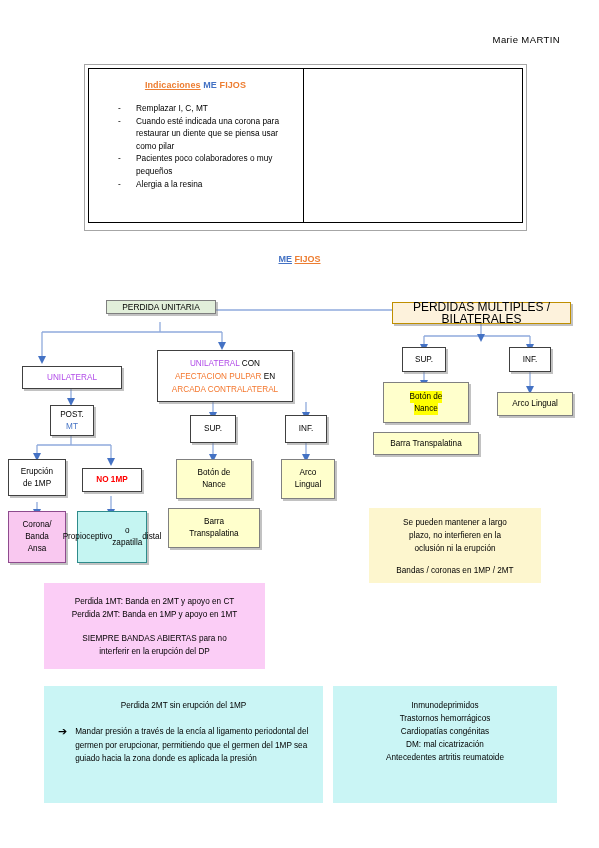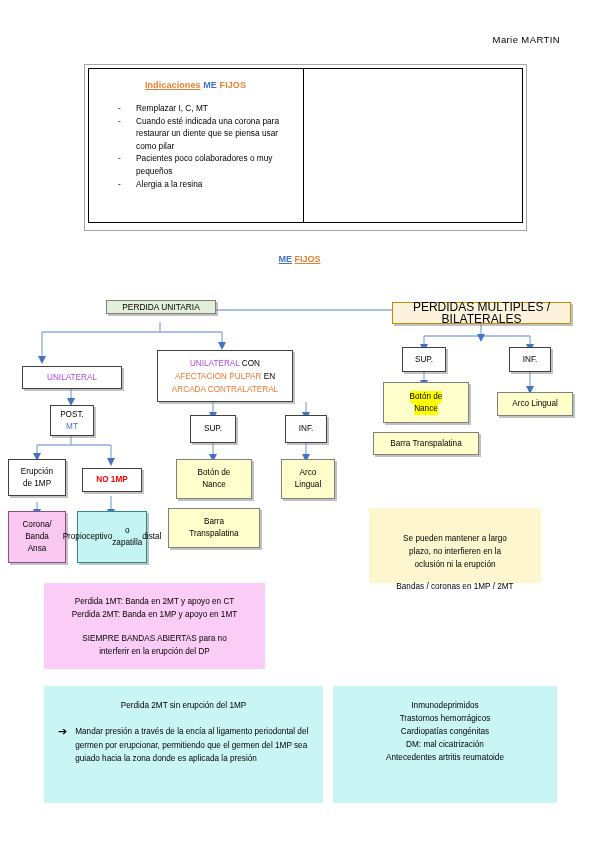--- a/index.html
+++ b/index.html
@@ -260,21 +260,21 @@
 </div>
 
 <div class="abs box yellow shadow" style="top:392px;left:497px;width:76px;height:24px;">
   <span>Arco Lingual</span>
 </div>
 
 <div class="abs box yellow shadow" style="top:432px;left:373px;width:106px;height:23px;">
   <span>Barra Transpalatina</span>
 </div>
 
-<div class="abs note note-yellow" style="top:508px;left:369px;width:172px;height:75px;padding-top:24px;">
+<div class="abs note note-yellow" style="top:508px;left:369px;width:172px;height:75px;padding-top:8px;">
   <div>Se pueden mantener a largo</div>
   <div>plazo, no interfieren en la</div>
   <div>oclusión ni la erupción</div>
   <div style="height:9px;"></div>
   <div>Bandas / coronas en 1MP / 2MT</div>
 </div>
 
 <div class="abs note note-pink" style="top:583px;left:10px;width:221px;height:86px;padding-top:12px;">
   <div>Perdida 1MT: Banda en 2MT y apoyo en CT</div>
   <div>Perdida 2MT: Banda en 1MP y apoyo en 1MT</div>

